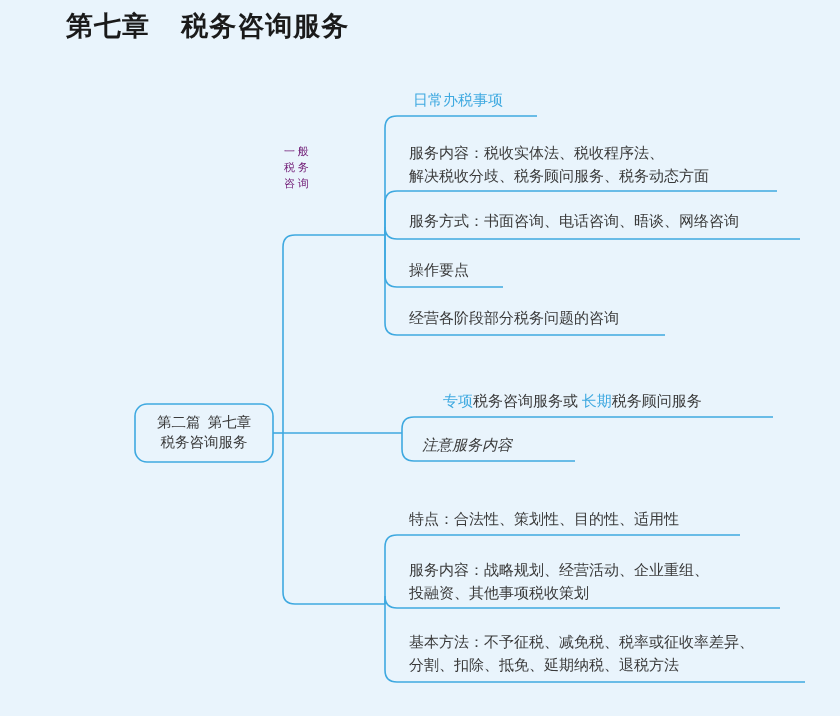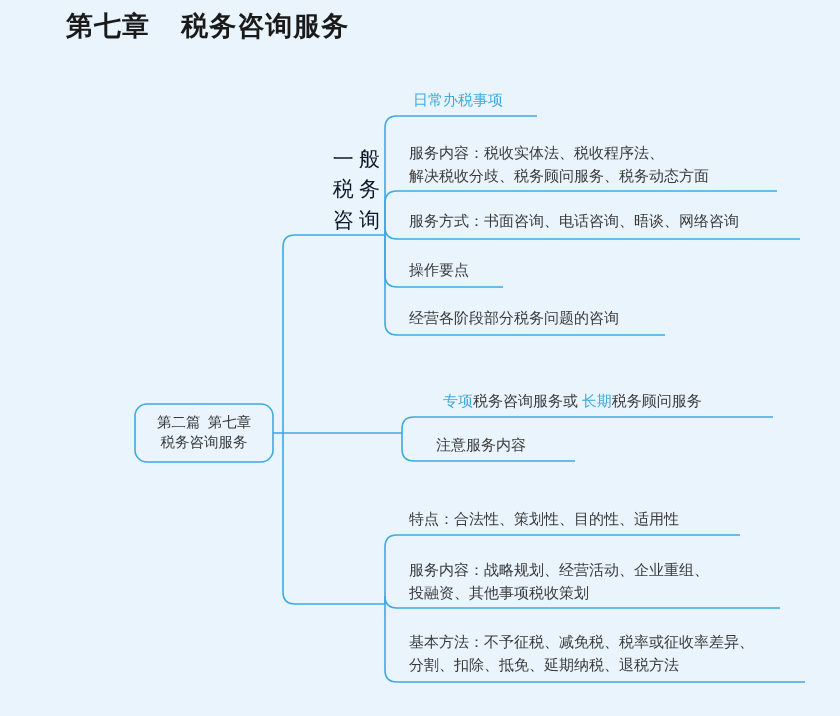--- a/index.html
+++ b/index.html
@@ -68,24 +68,24 @@
     line-height: 1.35;
     font-size: 14.5px;
     white-space: pre;
     text-align: center;
   }
 
   
   .branch-label {
     position: absolute;
     width: 96px;
-    text-align: right;
-    font-size: 21px;
+    text-align: left;
+    font-size: 11px;
     line-height: 1.45;
-    color: #0f172a;
+    color: #701a75;
   }
   .branch-label .bl-line { display: block; white-space: pre; }
 
   
   .leaf {
     position: absolute;
     font-size: 15px;
     line-height: 1.55;
     color: #3a3a3a;
     white-space: pre;
@@ -151,21 +151,21 @@
   <div class="leaf" style="left:369px; top:142px;"><span class="ln"><span>服务内容：税收实体法、税收程序法、</span></span><span class="ln"><span>解决税收分歧、税务顾问服务、税务动态方面</span></span></div>
 
   <div class="leaf" style="left:369px; top:210px;"><span class="ln"><span>服务方式：书面咨询、电话咨询、晤谈、网络咨询</span></span></div>
 
   <div class="leaf" style="left:369px; top:259px;"><span class="ln"><span>操作要点</span></span></div>
 
   <div class="leaf" style="left:369px; top:307px;"><span class="ln"><span>经营各阶段部分税务问题的咨询</span></span></div>
 
   <div class="leaf" style="left:403px; top:390px;"><span class="ln"><span class="hl">专项</span><span>税务咨询服务或 </span><span class="hl">长期</span><span>税务顾问服务</span></span></div>
 
-  <div class="leaf" style="left:396px; top:434px;"><span class="ln"><span>注意服务内容</span></span></div>
+  <div class="leaf" style="left:382px; top:434px;font-style:italic;"><span class="ln"><span>注意服务内容</span></span></div>
 
   <div class="leaf" style="left:369px; top:508px;"><span class="ln"><span>特点：合法性、策划性、目的性、适用性</span></span></div>
 
   <div class="leaf" style="left:369px; top:559px;"><span class="ln"><span>服务内容：战略规划、经营活动、企业重组、</span></span><span class="ln"><span>投融资、其他事项税收策划</span></span></div>
 
   <div class="leaf" style="left:369px; top:631px;"><span class="ln"><span>基本方法：不予征税、减免税、税率或征收率差异、</span></span><span class="ln"><span>分割、扣除、抵免、延期纳税、退税方法</span></span></div>
 
 </div>
 
 </body></html>

